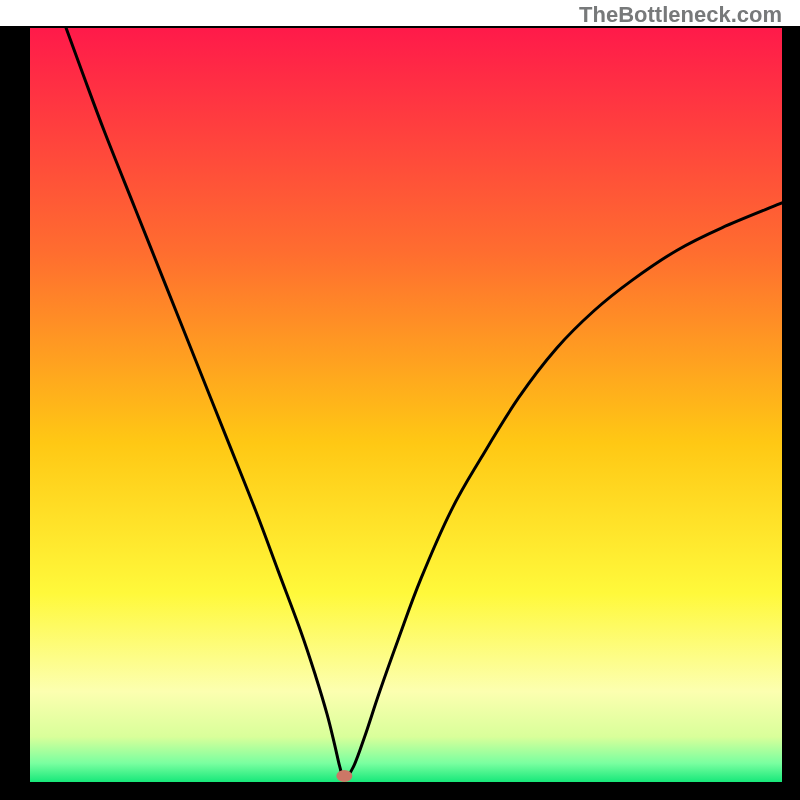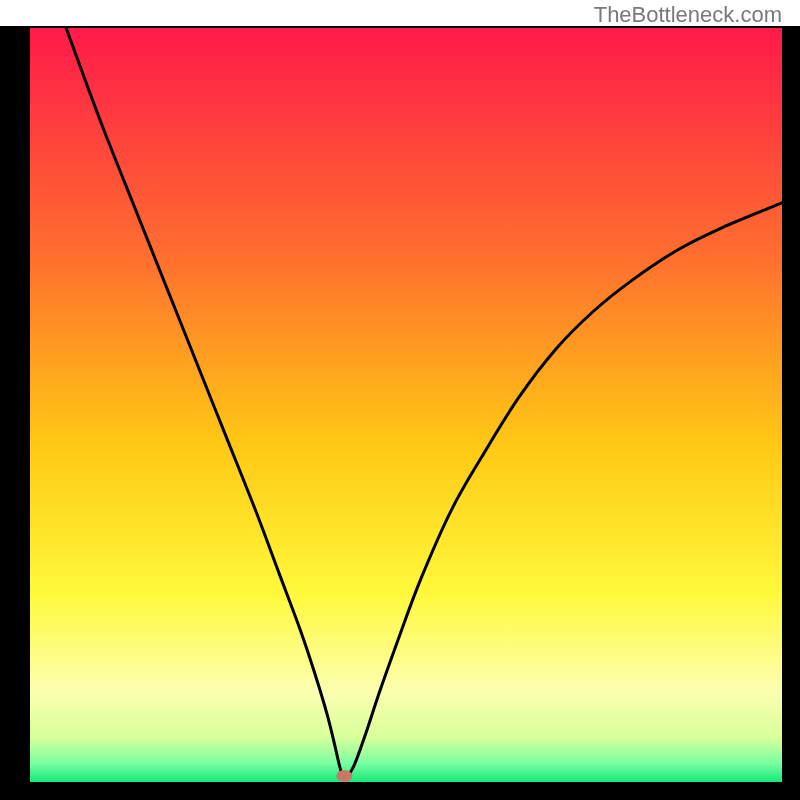--- a/index.html
+++ b/index.html
@@ -15,21 +15,21 @@
     height: 800px;
     position: relative;
   }
   .attribution {
     position: absolute;
     top: 2px;
     right: 18px;
     font-family: Arial, Helvetica, sans-serif;
     font-size: 22px;
     color: #77797a;
-    font-weight: 400;
+    font-weight: 700;
     z-index: 10;
   }
   svg.chart {
     display: block;
   }
 </style>
 </head>
 <body>
 
 <div class="container">

